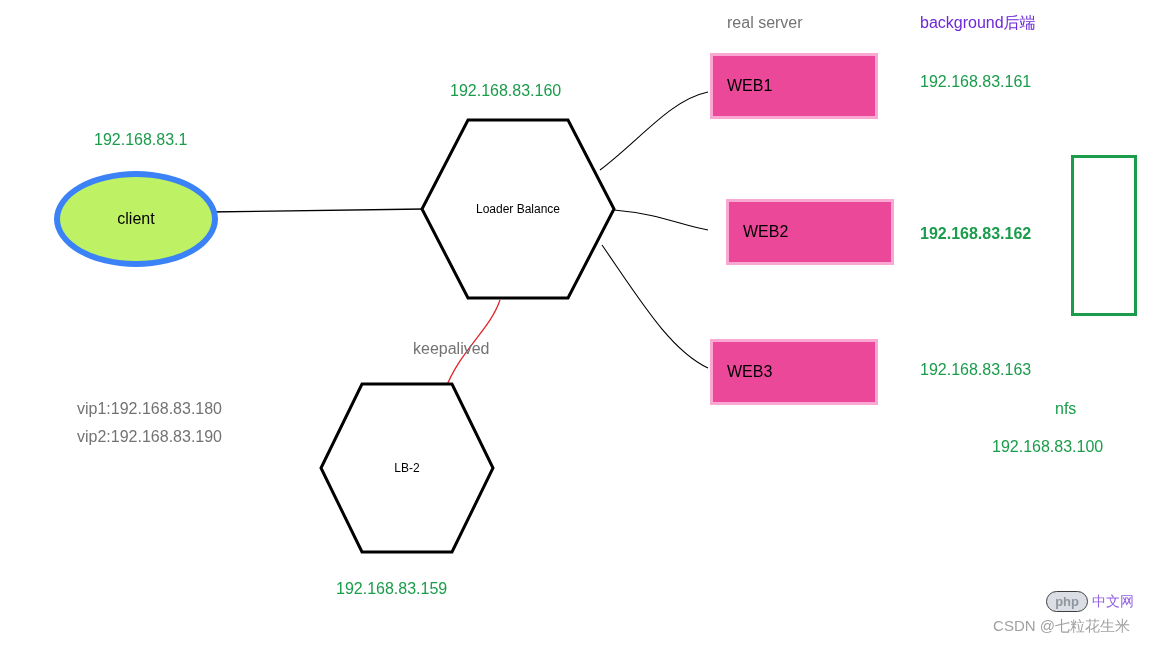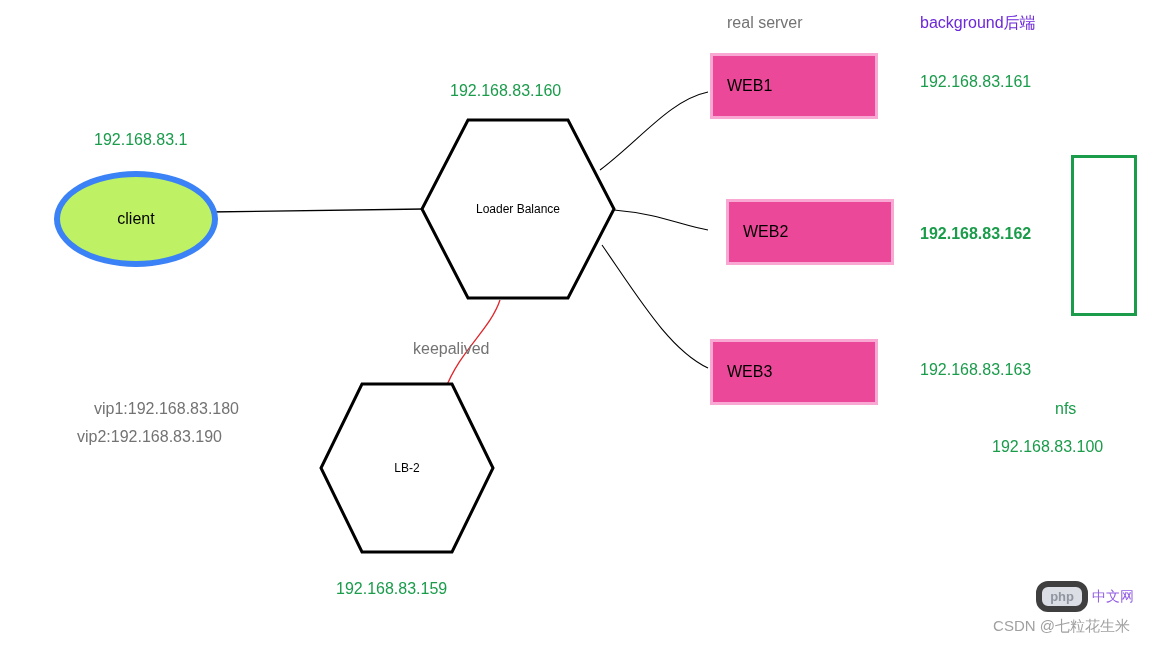--- a/index.html
+++ b/index.html
@@ -74,21 +74,21 @@
   .watermark-php {
     position: absolute;
     display: flex;
     align-items: center;
     gap: 4px;
     opacity: 0.75;
   }
   .php-pill {
     background: #cfd4db;
     color: #6b7280;
-    border: 6px solid #000000;
+    border: 1px solid #000000;
     border-radius: 12px;
     padding: 2px 8px;
     font-weight: bold;
     font-size: 13px;
   }
   .watermark-csdn {
     position: absolute;
     font-size: 15px;
     color: rgba(120,120,120,0.7);
   }
@@ -131,21 +131,21 @@
   <div class="hex" style="left:317px; top:380px; width:180px; height:176px;">
     <svg width="180" height="176" viewBox="0 0 180 176">
       <polygon points="45,4 135,4 176,88 135,172 45,172 4,88" fill="#fff" stroke="#000" stroke-width="3"></polygon>
     </svg>
     <div class="hex-text">
         <span>LB-2</span>
       </div>
   </div>
   <div class="lbl green" style="left:336px; top:580px;">192.168.83.159</div>
 
-  <div class="lbl red" style="left:94px; top:400px;">vip1:192.168.83.180</div>
+  <div class="lbl red" style="left:77px; top:400px;">vip1:192.168.83.180</div>
   <div class="lbl red clip-vip2" style="left:77px; top:428px;">vip2:192.168.83.190</div>
 
   <div class="lbl red" style="left:727px; top:14px;">real server</div>
   <div class="lbl black" style="left:920px; top:13px;">background后端</div>
 
   <div class="rect" style="left:710px; top:53px; width:148px; height:60px;">
     <span>WEB1</span>
   </div>
   <div class="lbl green" style="left:920px; top:73px;">192.168.83.161</div>
 

